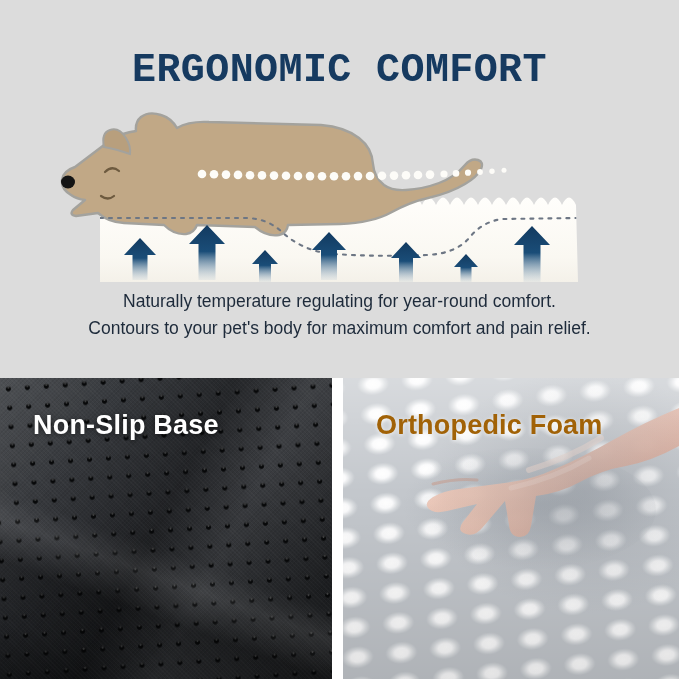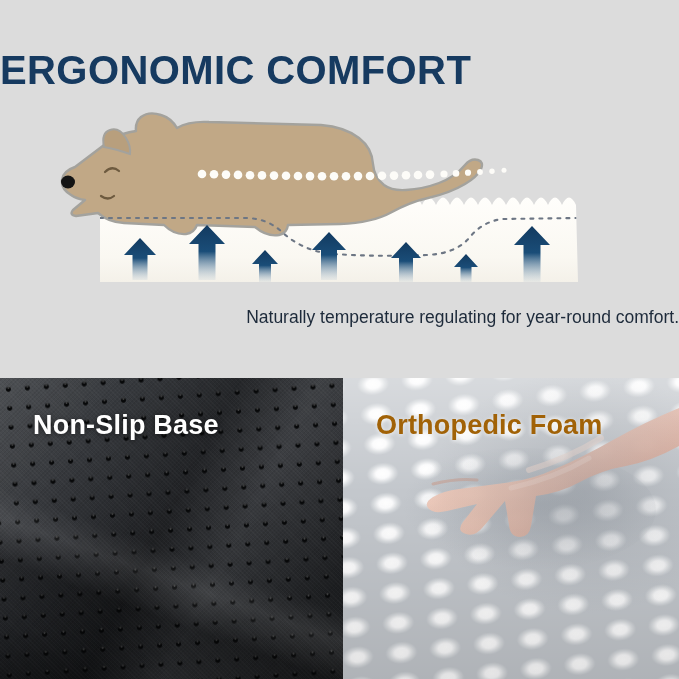--- a/index.html
+++ b/index.html
@@ -8,38 +8,40 @@
     background:#dcdcdc;
     font-family:"Liberation Sans", sans-serif;
   }
   #stage{position:relative;width:679px;height:679px;overflow:hidden;background:#dcdcdc;}
 
   
   #hero{position:absolute;left:0;top:0;width:679px;height:378px;background:#dcdcdc;overflow:hidden;}
 
   #title{
     position:absolute;left:0;top:48px;width:679px;
+    text-align:center;
     font-size:40px;font-weight:bold;
     letter-spacing:0.4px;
     color:#163a60;
     white-space:nowrap;
+    font-family:Liberation Mono, monospace;
   }
 
   #illus{position:absolute;left:0;top:110px;width:679px;height:185px;}
 
-  #copy{position:absolute;left:0;top:304px;width:679px;text-align:right;}
+  #copy{position:absolute;left:0;top:288px;width:679px;text-align:center;}
   #copy div{
     font-size:17.5px;color:#1d2a3a;line-height:27px;
     font-family:"Liberation Sans", sans-serif;
   }
 
   
   #panels{position:absolute;left:0;top:378px;width:679px;height:301px;background:#ffffff;}
   .panel{position:absolute;top:0;height:301px;overflow:hidden;}
-  #panel-left{left:0;width:332px;background:#c2410c;padding-left:11px;}
+  #panel-left{left:0;width:332px;background:#c2410c;}
   #panel-right{left:343px;width:336px;background:#e9eaec;}
 
   .panel-label{
     position:absolute;left:33px;top:32px;
     font-size:27px;font-weight:bold;letter-spacing:0.2px;
     white-space:nowrap;z-index:9;
   }
   #label-left{color:#ffffff;text-shadow:0 1px 5px rgba(0,0,0,.55);}
   #label-right{color:#a16207;text-shadow:0 1px 4px rgba(255,255,255,.8);}
 
@@ -214,20 +216,21 @@
         <path d="M265 140 l13 14 h-7 v18 h-12 v-18 H252 Z"></path>
         <path d="M329 122 l17 18 h-9 v30 h-16 v-30 H312 Z"></path>
         <path d="M406 132 l15 16 h-8 v24 h-14 v-24 H391 Z"></path>
         <path d="M466 144 l12 13 h-6.5 v15 h-11 v-15 H454 Z"></path>
         <path d="M532 116 l18 19 h-9.5 v37 h-17 v-37 H514 Z"></path>
       </g>
     </svg>
 
     <div id="copy">
       <div>Naturally temperature regulating for year-round comfort.</div>
+      <div>Contours to your pet's body for maximum comfort and pain relief.</div>
     </div>
   </div>
 
   <div id="panels">
 
     <div class="panel" id="panel-left">
       <div class="fabric-base"></div>
       <div class="fabric-weave"></div>
       <div class="fabric-dots"></div>
       <div class="fabric-fold"></div>

